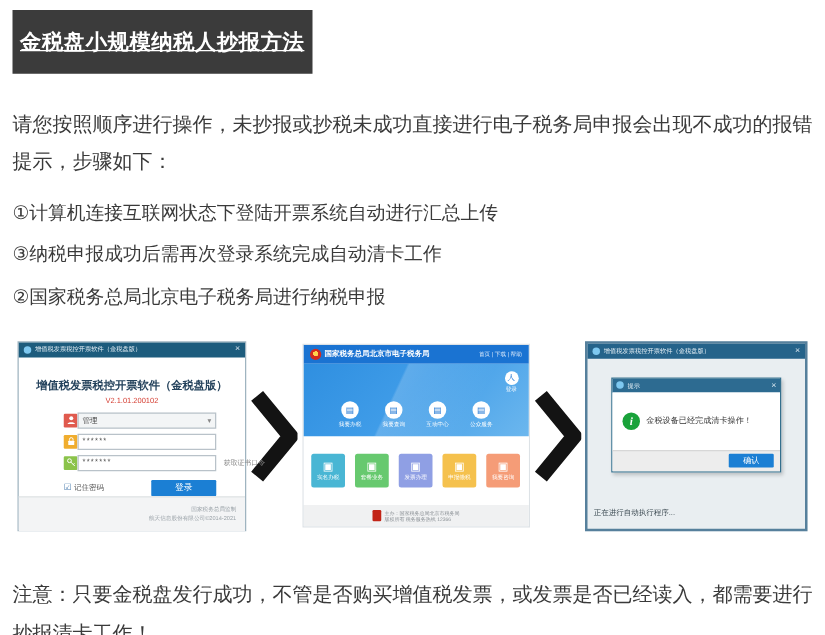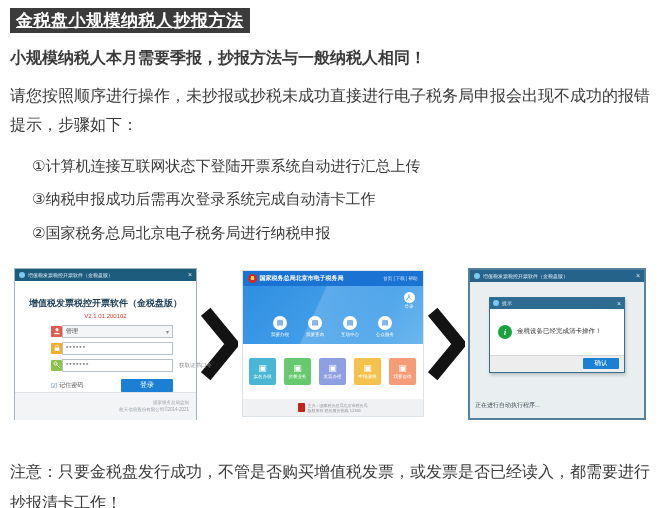--- a/index.html
+++ b/index.html
@@ -3,25 +3,25 @@
 <meta charset="utf-8">
 <style>
   html,body{margin:0;padding:0;}
   body{
     width:660px;height:508px;background:#ffffff;overflow:hidden;
     font-family:"Liberation Sans","DejaVu Sans",sans-serif;color:#333;
   }
   .content{padding:8px 10px 0 10px;}
   .title-badge{
     display:inline-block;background:#3b3b3b;color:#fff;font-weight:bold;
-    font-size:17px;padding:1px 6px;text-decoration:underline;letter-spacing:.5px;
+    font-size:17px;padding:14px 6px;text-decoration:underline;letter-spacing:.5px;
   }
   .intro{font-size:16px;font-weight:bold;color:#3a3a3a;margin:15px 0 0 0;}
-  .instr{font-size:16px;color:#3a3a3a;margin:13px 0 0 0;line-height:1.8;width:640px;}
-  .steps{margin-top:9px;margin-left:22px;}
+  .instr{font-size:16px;color:#3a3a3a;margin:28px 0 0 0;line-height:1.8;width:640px;}
+  .steps{margin-top:9px;}
   .steps p{font-size:15px;color:#3a3a3a;margin:0;line-height:2.25;}
   
   .strip{display:flex;align-items:center;justify-content:space-between;
          padding:0 14px;margin-top:16px;height:156px;}
   .arrow{width:40px;height:76px;display:flex;align-items:center;justify-content:center;}
   .win{box-sizing:border-box;background:#fff;}
   
   .win1{width:183px;height:152px;border:1px solid #9fb4c0;display:flex;flex-direction:column;}
   .tb{height:12px;background:#1d5c7d;display:flex;align-items:center;padding:0 4px;flex:0 0 auto;}
   .tb .tb-ico{width:6px;height:6px;border-radius:50%;background:#7ec8f0;margin-right:3px;flex:0 0 auto;}
@@ -94,21 +94,20 @@
   .w3-status{margin-top:auto;padding:0 5px 8px 5px;font-size:6px;color:#3c4a52;}
   
   .note{margin:34px 10px 0 10px;font-size:16px;color:#3a3a3a;line-height:1.95;width:640px;}
   .note b{font-weight:normal;}
 </style>
 </head>
 <body>
 
 <div class="content">
   <span class="title-badge">金税盘小规模纳税人抄报方法</span>
-  <p class="intro">小规模纳税人本月需要季报，抄报方法与一般纳税人相同！</p>
   <p class="instr">请您按照顺序进行操作，未抄报或抄税未成功直接进行电子税务局申报会出现不成功的报错提示，步骤如下：</p>
   <div class="steps">
     <p>①计算机连接互联网状态下登陆开票系统自动进行汇总上传</p>
     <p>③纳税申报成功后需再次登录系统完成自动清卡工作</p>
     <p>②国家税务总局北京电子税务局进行纳税申报</p>
   </div>
 </div>
 
 <div class="strip">
 

